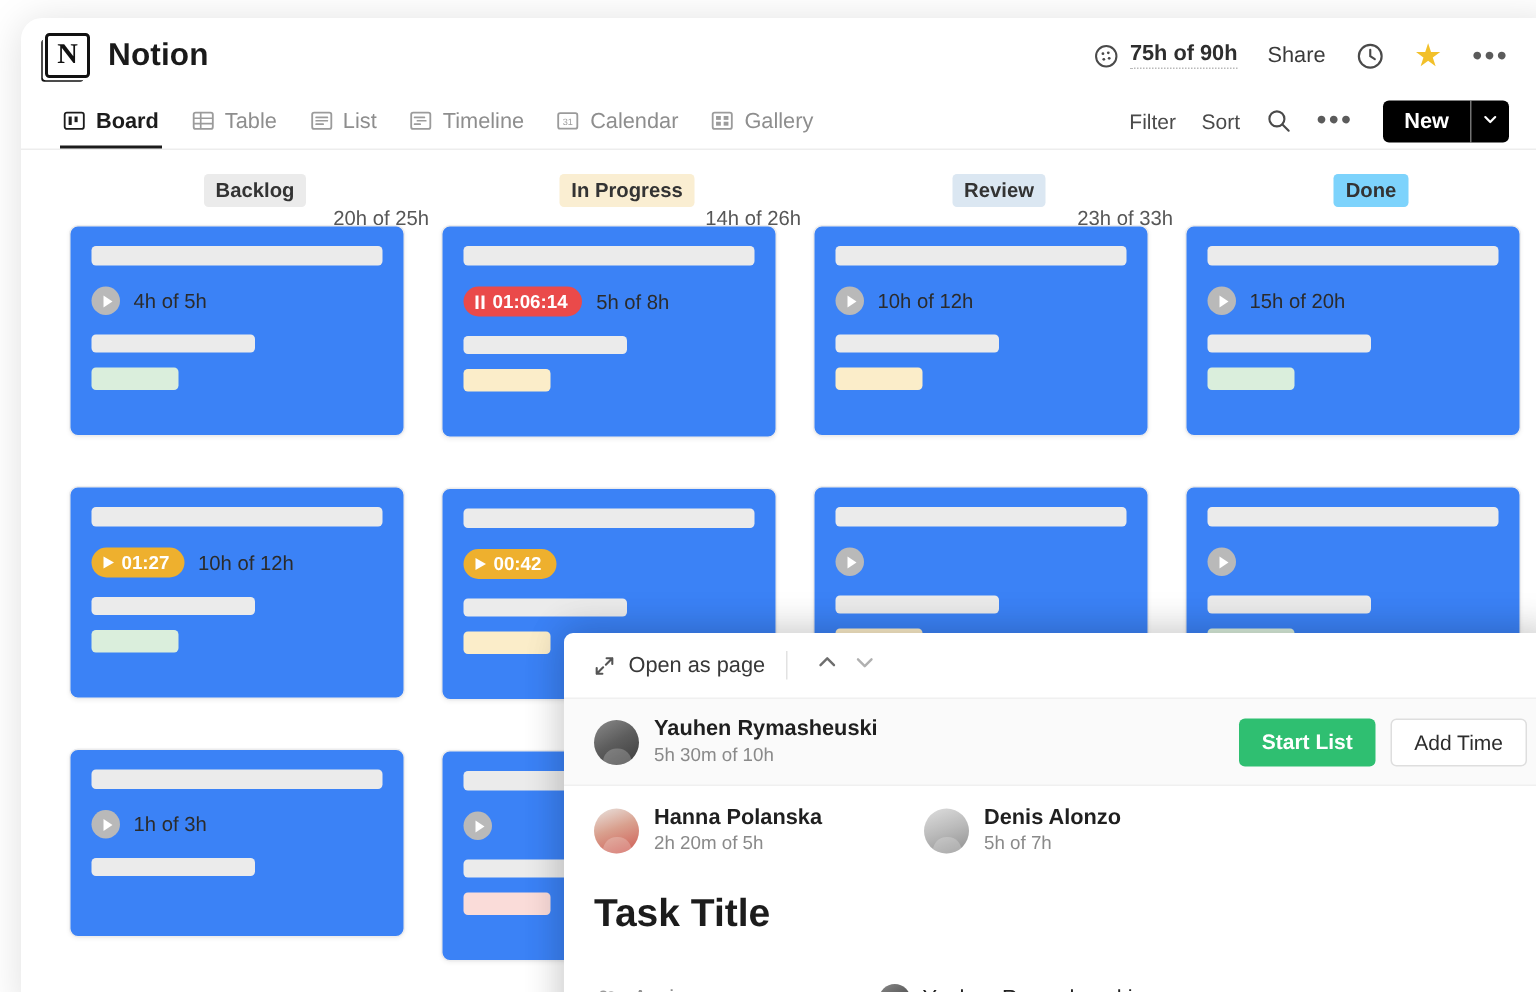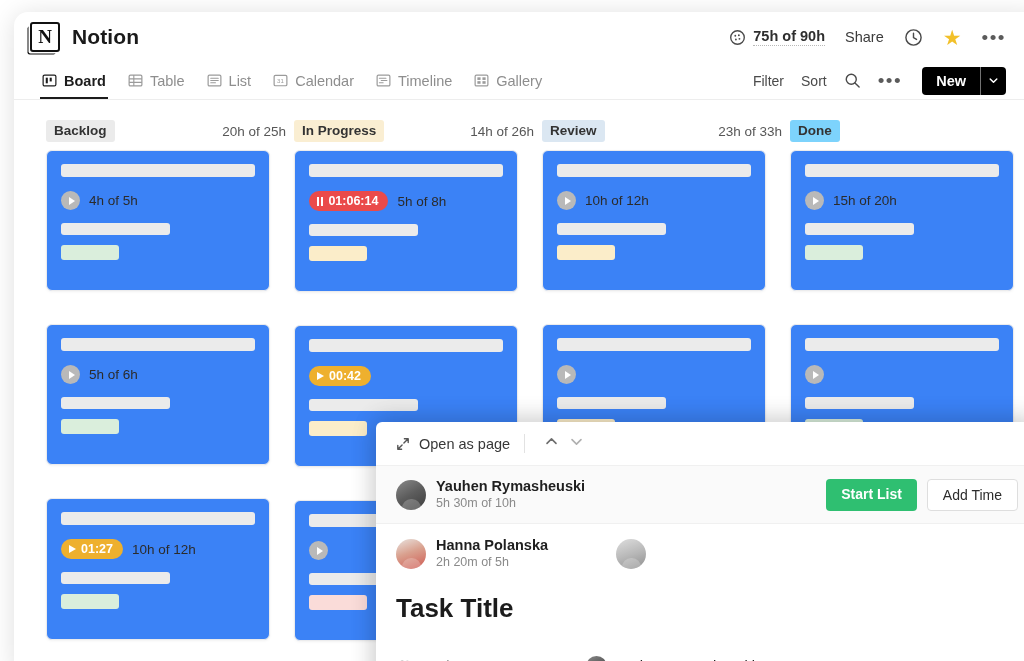--- a/index.html
+++ b/index.html
@@ -81,21 +81,21 @@
     padding: 0 14px; display: flex; align-items: center;
   }
   .new-btn .nd {
     width: 26px; display: flex; align-items: center; justify-content: center;
     border-left: 1px solid rgba(255,255,255,.45); color: #fff;
   }
 
   
   .board { position: relative; padding: 16px 0 0 0; height: 573px; }
   .col-heads { display: flex; padding-left: 32px; height: 30px; }
-  .col-head { width: 296px; display: flex; align-items: center; }
+  .col-head { width: 296px; display: flex; align-items: center; flex-direction: column; }
   .pill {
     font-size: 13.5px; font-weight: 600; color: #333;
     padding: 3px 8px; border-radius: 3px; line-height: 1.2;
   }
   .pill.gray { background: #ebebeb; }
   .pill.cream { background: #faeed2; }
   .pill.blue { background: #dbe7f2; }
   .pill.green { background: #7dd3fc; }
   .col-hours { margin-left: auto; font-size: 13.5px; color: #575757; padding-right: 8px; }
 
@@ -266,35 +266,35 @@
               <rect x="1.2" y="2.2" width="13.6" height="11.6" rx="1.4" fill="none" stroke="#9b9b9b" stroke-width="1.3"></rect>
               <path d="M4 5.6h8M4 8h8M4 10.4h5" stroke="#9b9b9b" stroke-width="1.2" stroke-linecap="round"></path>
             </svg>
         </span>
         <span class="tab-label">List</span>
       </div>
 
       <div class="tab">
         <span class="ic">
           <svg width="15" height="15" viewBox="0 0 16 16">
+              <rect x="1.2" y="2.2" width="13.6" height="11.6" rx="1.4" fill="none" stroke="#9b9b9b" stroke-width="1.3"></rect>
+              <path d="M3.6 5.6h7M5.6 8h6M3.6 10.4h4" stroke="#9b9b9b" stroke-width="1.2" stroke-linecap="round"></path>
+            </svg>
+        </span>
+        <span class="tab-label">Timeline</span>
+      </div>
+
+      <div class="tab">
+        <span class="ic">
+          <svg width="15" height="15" viewBox="0 0 16 16">
               <rect x="1.2" y="2.6" width="13.6" height="11" rx="1.4" fill="none" stroke="#9b9b9b" stroke-width="1.3"></rect>
               <text x="8" y="11" font-size="6.5" fill="#9b9b9b" text-anchor="middle" font-family="Liberation Sans, sans-serif">31</text>
             </svg>
         </span>
         <span class="tab-label">Calendar</span>
-      </div>
-
-      <div class="tab">
-        <span class="ic">
-          <svg width="15" height="15" viewBox="0 0 16 16">
-              <rect x="1.2" y="2.2" width="13.6" height="11.6" rx="1.4" fill="none" stroke="#9b9b9b" stroke-width="1.3"></rect>
-              <path d="M3.6 5.6h7M5.6 8h6M3.6 10.4h4" stroke="#9b9b9b" stroke-width="1.2" stroke-linecap="round"></path>
-            </svg>
-        </span>
-        <span class="tab-label">Timeline</span>
       </div>
 
       <div class="tab">
         <span class="ic">
           <svg width="15" height="15" viewBox="0 0 16 16">
               <rect x="1.2" y="2.2" width="13.6" height="11.6" rx="1.4" fill="none" stroke="#9b9b9b" stroke-width="1.3"></rect>
               <rect x="3.6" y="4.6" width="3.4" height="2.8" fill="#9b9b9b"></rect>
               <rect x="9" y="4.6" width="3.4" height="2.8" fill="#9b9b9b"></rect>
               <rect x="3.6" y="8.7" width="3.4" height="2.8" fill="#9b9b9b"></rect>
               <rect x="9" y="8.7" width="3.4" height="2.8" fill="#9b9b9b"></rect>
@@ -353,29 +353,20 @@
         <div class="card">
           <div class="sk title"></div>
           <div class="timerow">
             <span class="play-circle"></span>
             <span class="timer-text">4h of 5h</span>
           </div>
           <div class="sk sub"></div>
           <div class="tag green"></div>
         </div>
 
-        <div class="card">
-          <div class="sk title"></div>
-          <div class="timerow">
-            <span class="play-circle"></span>
-            <span class="timer-text">5h of 6h</span>
-          </div>
-          <div class="sk sub"></div>
-          <div class="tag green"></div>
-        </div>
 
         <div class="card">
           <div class="sk title"></div>
           <div class="timerow">
             <span class="tpill paused">
               <span class="play-ic"></span>
               <span>01:27</span>
             </span>
             <span class="timer-text">10h of 12h</span>
           </div>
@@ -534,20 +525,24 @@
       <div class="people-row">
         <div class="person">
           <div class="avatar av-h"></div>
           <div>
             <div class="pname">Hanna Polanska</div>
             <div class="ptime">2h 20m of 5h</div>
           </div>
         </div>
         <div class="person">
           <div class="avatar av-d"></div>
+          <div>
+            <div class="pname">Denis Alonzo</div>
+            <div class="ptime">5h of 7h</div>
+          </div>
         </div>
       </div>
 
       <div class="modal-body">
         <div class="task-title">Task Title</div>
 
         <div class="prop">
           <div class="prop-label">
             <span class="ic">
               <svg width="16" height="16" viewBox="0 0 16 16">

